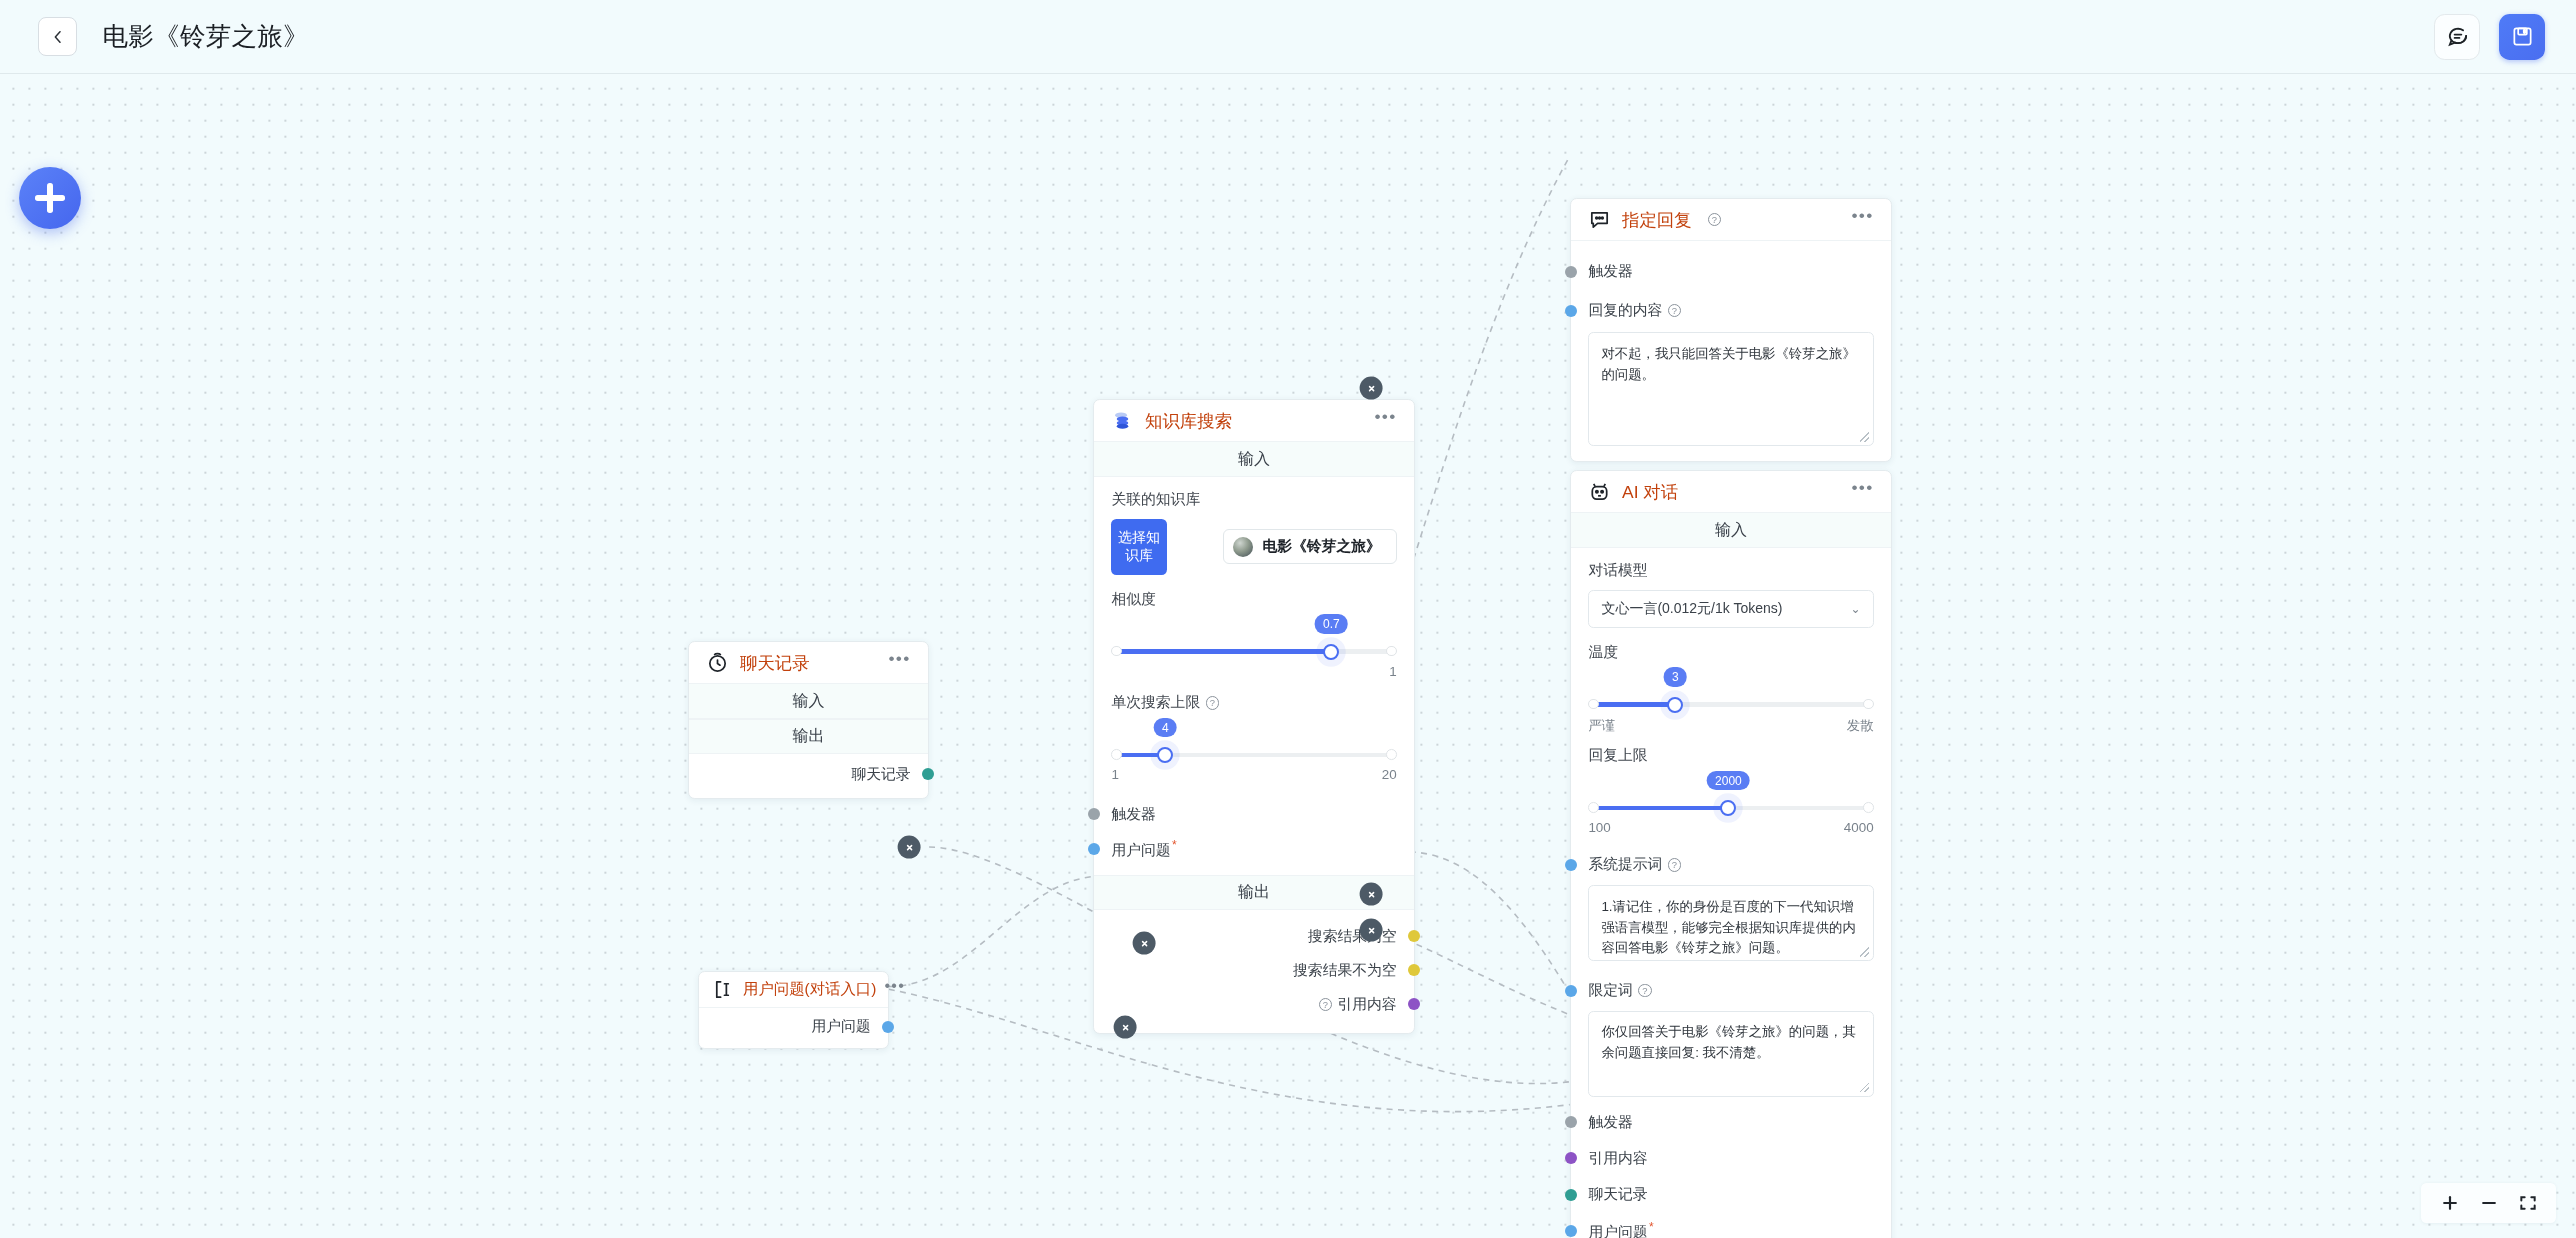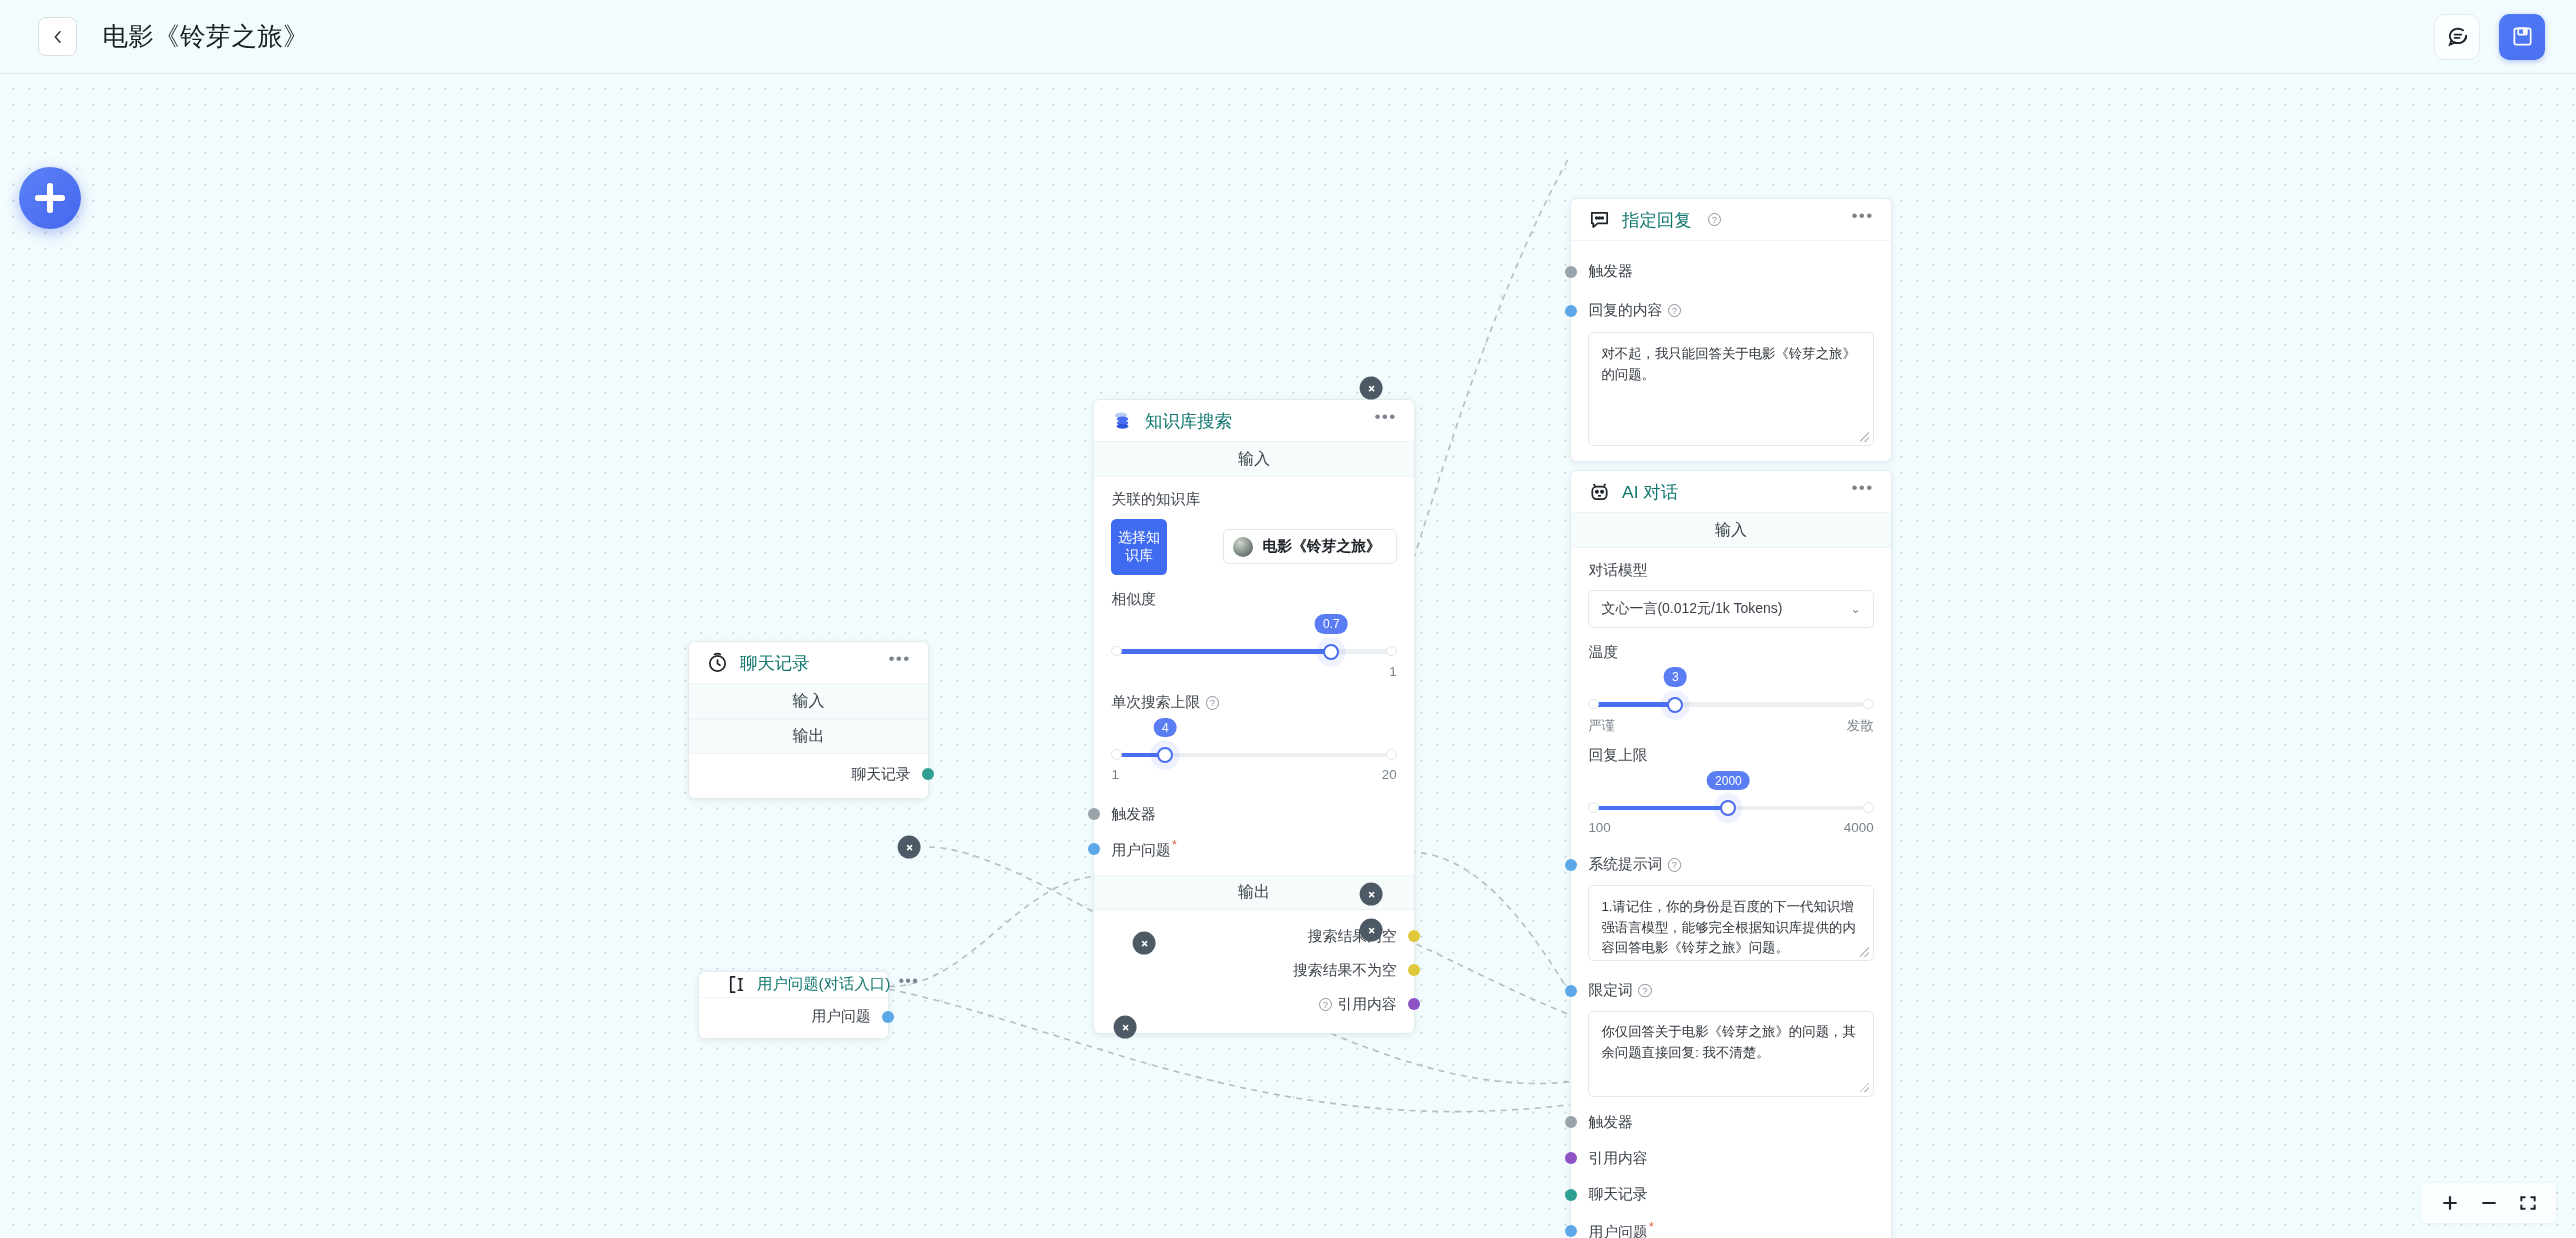--- a/index.html
+++ b/index.html
@@ -80,21 +80,21 @@
     border-radius: 6.7px;
     box-shadow: 0 1.3px 6.7px rgba(30,60,90,.07);
     z-index: 20;
   }
   .node-head {
     display: flex; align-items: center; gap: 10.7px;
     padding: 0 17.4px; height: 42px;
     border-bottom: 0.7px solid #eef3f5;
   }
   .node-head .nh-icon { width: 23px; height: 23px; flex: none; display:flex; align-items:center; justify-content:center; }
-  .node-title { font-size: 17.4px; color: #0f766e; white-space: nowrap; }
+  .node-title { font-size: 17.4px; color: #c2410c; white-space: nowrap; }
   .q-badge {
     display:inline-flex; align-items:center; justify-content:center;
     width: 13.4px; height: 13.4px; border-radius: 50%;
     border: 1.1px solid #8b939c; color:#8b939c;
     font-size: 9.4px; line-height: 1; margin-left: 5.4px; flex: none;
   }
   .dots-btn {
     margin-left: auto; color: #7b848d; font-size: 17.4px; letter-spacing: 1.3px;
     cursor: pointer; line-height: 1; padding-bottom: 6.7px;
   }
@@ -340,21 +340,21 @@
     <div class="section-bar bordered-top">输出</div>
     <div style="padding:5.4px 0 9.4px 0;">
       <div class="port-row right-align">
         <span>聊天记录</span>
         <span class="port right p-teal" style="top:8.7px;"></span>
       </div>
     </div>
   </div>
 
   <div class="node" style="left:698px; top:897px; width:191px;">
-    <div class="node-head" style="height:26px; padding:0 27px; gap:8px;">
+    <div class="node-head" style="height:36px; padding:0 13px; gap:8px;">
       <span class="nh-icon">
         <svg viewBox="0 0 24 24" fill="none" stroke="#1f242a" stroke-width="1.8" stroke-linecap="round">
             <path d="M5 4 H9 M5 4 V20 M5 20 H9"></path>
             <path d="M13 6 H17 M15 6 V18 M13 18 H17"></path>
           </svg>
       </span>
       <span class="node-title" style="font-size:15.4px;">用户问题(对话入口)</span>
       <span class="dots-btn" style="font-size:16px;">•••</span>
     </div>
     <div style="padding:5.4px 0 8px 0;">

